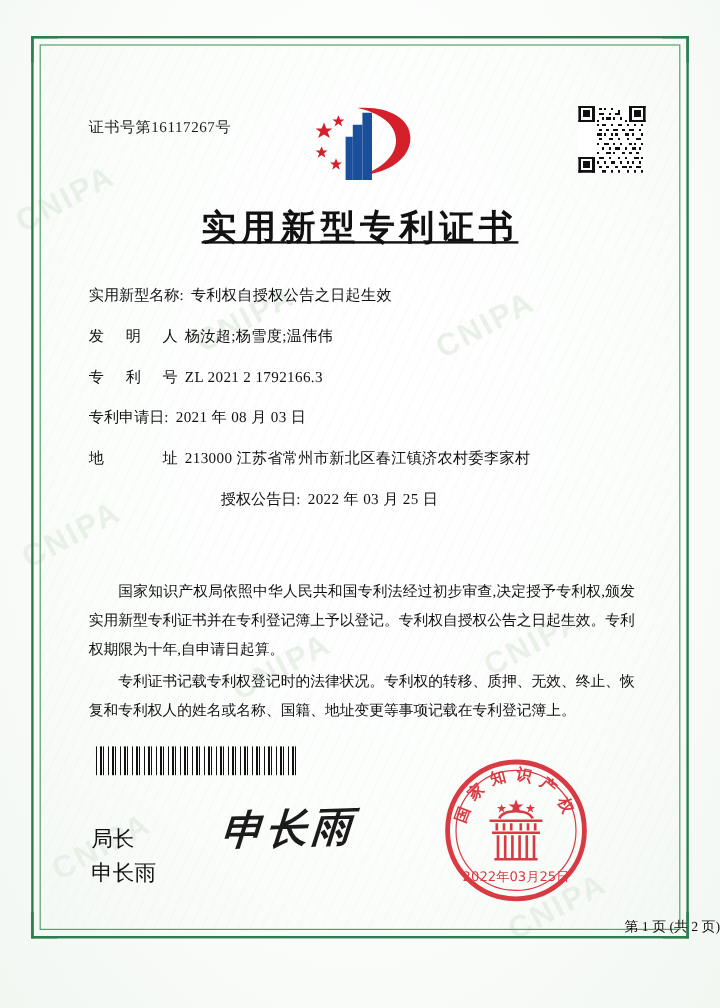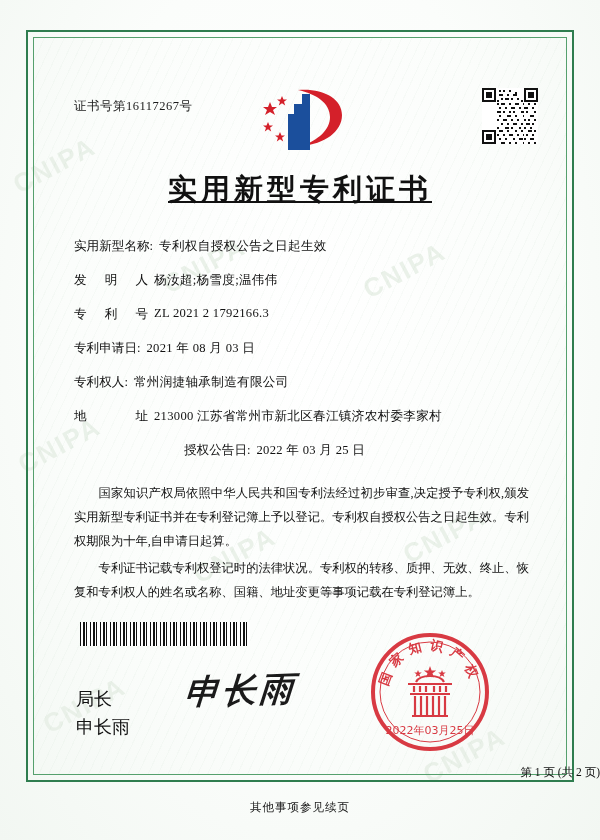--- a/index.html
+++ b/index.html
@@ -117,21 +117,21 @@
 
   
   .fields {
     position: absolute;
     left: 74px;
     top: 238px;
     width: 452px;
   }
   .field-row {
     display: flex;
-    align-items: flex-start;
+    align-items: center;
     margin-bottom: 17px;
     font-size: 12.6px;
     color: #111;
   }
   .field-label {
     white-space: nowrap;
     margin-right: 6px;
   }
   .field-label.spread {
     display: inline-block;
@@ -393,24 +393,20 @@
     <div class="field-row">
       <span class="field-label spread">专利号</span>
       <span class="field-value">ZL 2021 2 1792166.3</span>
     </div>
 
     <div class="field-row">
       <span class="field-label">专利申请日:</span>
       <span class="field-value">2021 年 08 月 03 日</span>
     </div>
 
-    <div class="field-row">
-      <span class="field-label">专利权人:</span>
-      <span class="field-value">常州润捷轴承制造有限公司</span>
-    </div>
 
     <div class="field-row">
       <span class="field-label spread">地址</span>
       <span class="field-value">213000 江苏省常州市新北区春江镇济农村委李家村</span>
     </div>
 
     <div class="field-row-split">
       <span class="split-left">
         <span class="field-label">授权公告日:</span>
         <span class="field-value">2022 年 03 月 25 日</span>
@@ -460,15 +456,14 @@
         <text font-family="'DejaVu Serif', serif" font-size="13" font-weight="bold" fill="#d4202a" letter-spacing="7">
           <textPath href="#sealArc" startOffset="4%">国家知识产权局</textPath>
         </text>
         <text x="62" y="104" text-anchor="middle" font-family="'DejaVu Sans', sans-serif" font-size="11" fill="#d4202a">2022年03月25日</text>
       </g>
     </svg>
   </div>
 
   <div class="page-no">第 1 页 (共 2 页)</div>
 
-  <div class="footer-note">其他事项参见续页</div>
 
 </div>
 
 </body></html>

